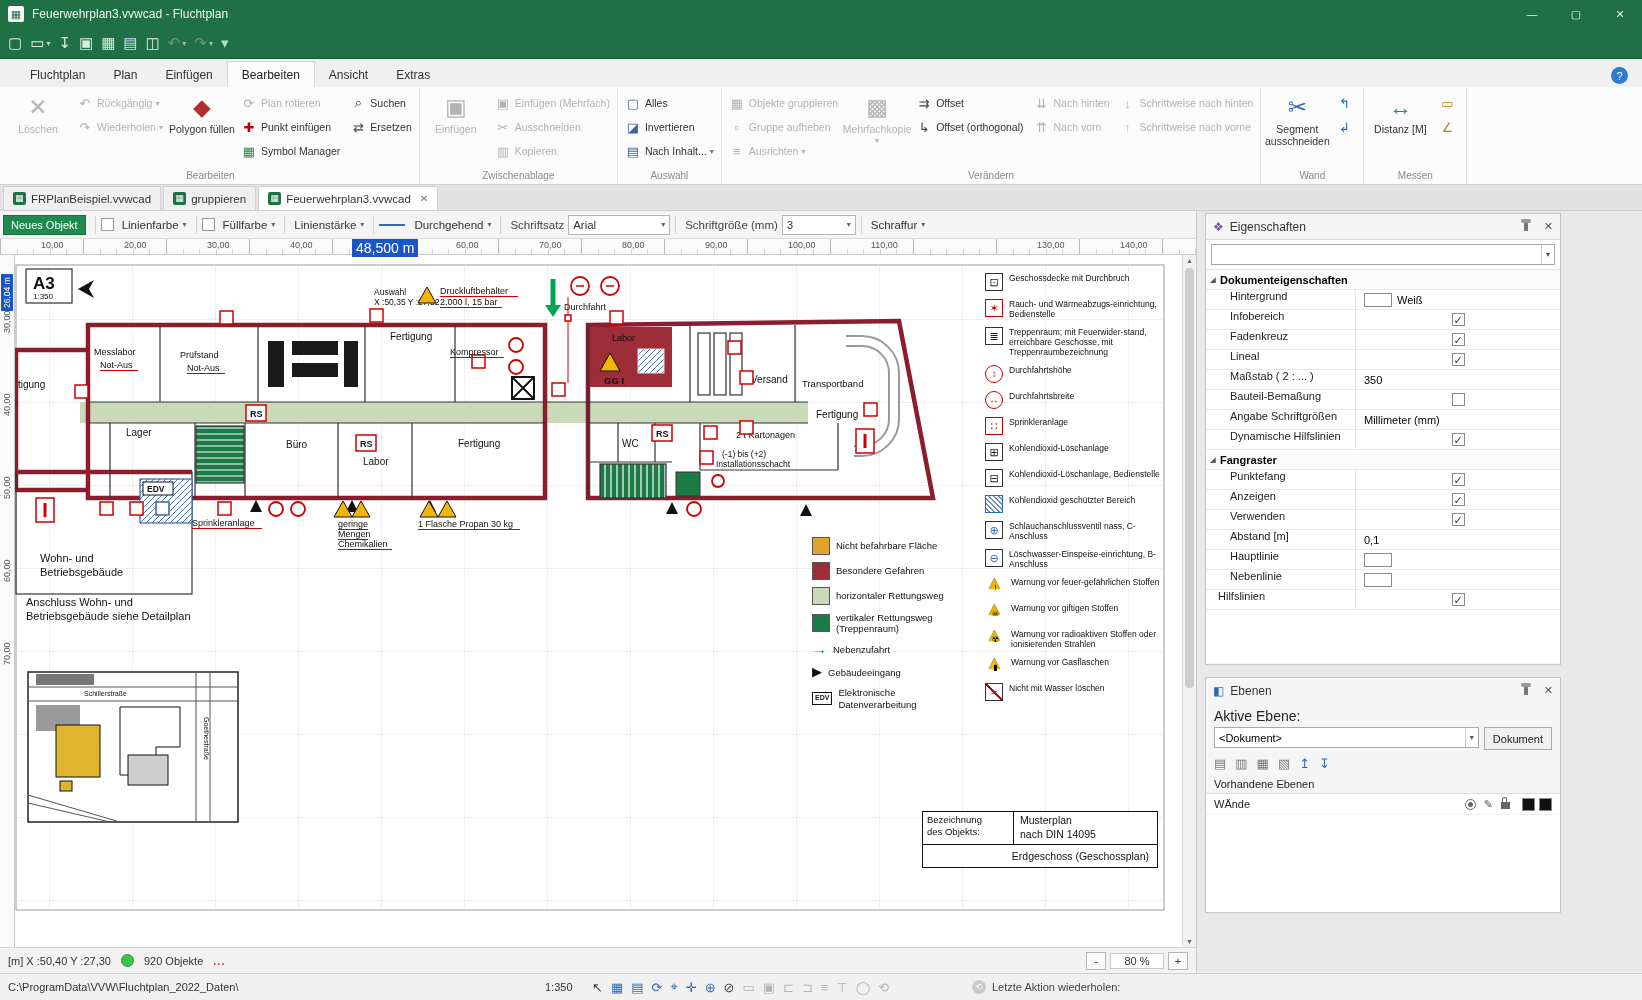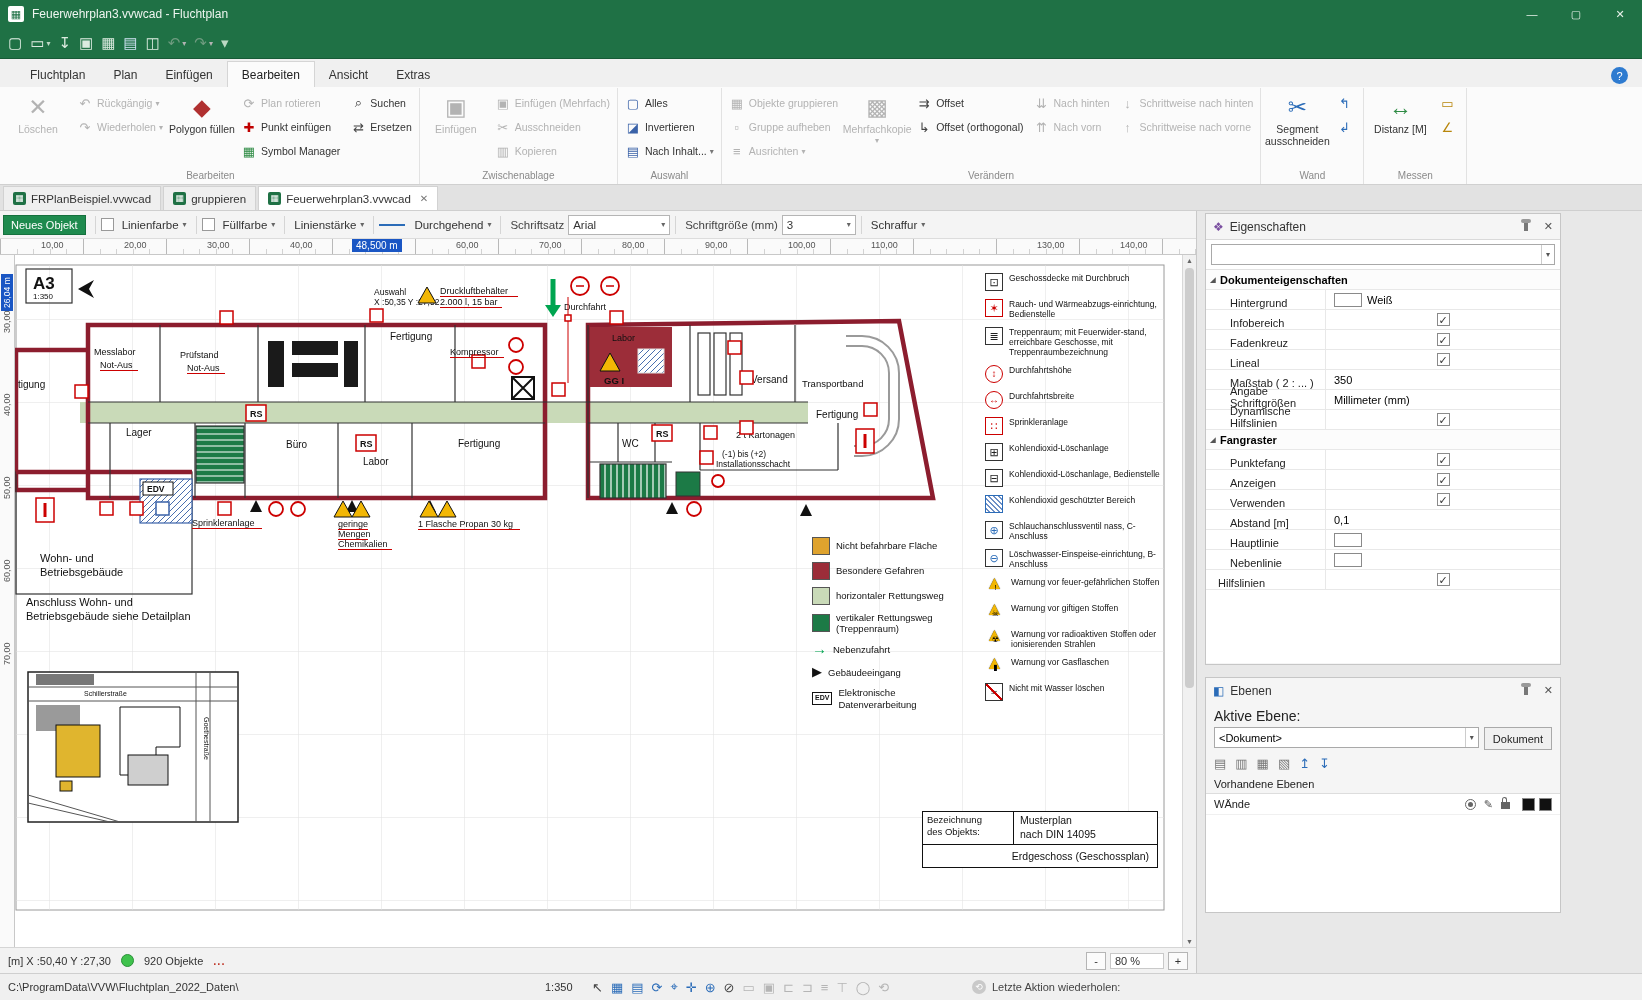--- a/index.html
+++ b/index.html
@@ -58,21 +58,21 @@
   .line-sample{width:26px;border-top:2px solid #2b6cb8;margin-right:5px}
   .fmt-lab{margin:0 4px;color:#444}
   .combo-s{display:flex;align-items:center;border:1px solid #b5b5b5;background:#fff;height:18px;padding:0 4px;min-width:64px}
   .combo-s .car{margin-left:auto;font-size:8px;color:#666;padding-left:6px}
 
   
   .ruler-h{height:15px;position:relative;background:#fafafa;border-bottom:1px solid #c8c8c8;flex:none;
     background-image:repeating-linear-gradient(90deg,#b9b9b9 0 1px,transparent 1px 83px),repeating-linear-gradient(90deg,#d2d2d2 0 1px,transparent 1px 16.6px);
     background-size:100% 100%,100% 35%;background-position:0 0,0 100%;background-repeat:no-repeat}
   .rnum{position:absolute;top:1px;font-size:9px;color:#555}
-  .h-cursor{position:absolute;top:0;left:352px;background:#1a56c4;color:#fff;font-size:10px;padding:1px 4px;z-index:3}
+  .h-cursor{position:absolute;top:0;left:352px;background:#1a56c4;color:#fff;font-size:14px;padding:1px 4px;z-index:3}
 
   .canvas-wrap{flex:1;position:relative;overflow:hidden;background:#fff}
   .vruler{position:absolute;left:0;top:0;width:14px;height:100%;background:#fafafa;border-right:1px solid #c8c8c8;z-index:5}
   .vnum{position:absolute;left:2px;transform:rotate(-90deg);transform-origin:0 0;font-size:9px;color:#555;white-space:nowrap}
   .vcur{position:absolute;top:56px;left:1px;transform:rotate(-90deg);transform-origin:0 0;background:#1a56c4;color:#fff;font-size:8.5px;padding:1px 3px;white-space:nowrap}
   .plan-svg{position:absolute;left:0;top:0}
   .overlay{position:absolute;z-index:2}
 
   .vscroll{position:absolute;right:0;top:0;width:13px;height:100%;background:#f1f1f1;border-left:1px solid #d8d8d8;z-index:6;display:flex;flex-direction:column;align-items:center;font-size:7px;color:#666}
   .vthumb{width:9px;background:#cdcdcd;border-radius:4px;flex:none}
@@ -101,39 +101,39 @@
   .tb-c1{width:82px;border-right:1px solid #111;padding:2px 4px;line-height:1.25}
   .tb-c2{flex:1;padding:2px 6px;line-height:1.3;font-size:10.5px}
   .tb-r2{height:22px;display:flex;align-items:center;justify-content:flex-end;padding-right:8px;font-size:10.5px}
 
   
   .canvas-footer{height:25px;background:#f2f2f2;border-top:1px solid #d5d5d5;display:flex;align-items:center;font-size:11px;color:#333;padding:0 8px;gap:10px;flex:none}
   .dotgreen{width:11px;height:11px;border-radius:50%;background:#3fc24c;border:1px solid #2a9038}
   .reddots{color:#c0392b;font-weight:bold;letter-spacing:1px}
   .zoom{margin-left:auto;display:flex;align-items:center;gap:4px}
   .zbtn{width:18px;height:16px;border:1px solid #b5b5b5;background:#fbfbfb;display:flex;align-items:center;justify-content:center;font-size:11px}
-  .zval{min-width:44px;text-align:left;border:1px solid #c9c9c9;background:#fff;padding:1px 4px}
+  .zval{min-width:44px;text-align:center;border:1px solid #c9c9c9;background:#fff;padding:1px 4px}
 
   
   .side-col{flex:1;background:#e8e8e8;padding:2px 0 0 8px}
   .panel{width:356px;background:#f5f5f5;border:1px solid #c6c6c6;box-sizing:border-box}
   .panel.props{height:452px;margin-bottom:12px}
   .panel.layers{height:236px;display:flex;flex-direction:column}
   .panel-h{height:25px;display:flex;align-items:center;padding:0 7px;font-size:12px;color:#333;gap:6px}
   .panel-h .hico{font-size:12px;color:#7a4fa0}
   .panel-h .sp{flex:1}
   .mini-pin{width:4px;height:8px;background:#777;position:relative;margin-right:10px}
   .mini-pin::after{content:'';position:absolute;top:-4px;left:-3px;width:10px;height:4px;background:#999;border-radius:2px}
   .panel-h .x{color:#555;font-size:11px}
   .props-body{background:#fff;border-top:1px solid #d9d9d9;height:calc(100% - 26px);box-sizing:border-box;overflow:hidden}
   .pcombo{margin:4px 5px;height:19px;border:1px solid #a9a9a9;background:#fff;display:flex;align-items:center}
   .pcombo .car{margin-left:auto;font-size:8px;color:#555;border-left:1px solid #ccc;padding:0 4px;align-self:stretch;display:flex;align-items:center}
   .pgrid{font-size:11px;border-top:1px solid #e2e2e2}
   .prow{display:flex;height:19px;border-bottom:1px solid #e8e8e8;align-items:stretch}
-  .prow .lab{width:120px;padding-left:24px;display:flex;align-items:flex-end;border-right:1px solid #e8e8e8;color:#222;box-sizing:border-box}
+  .prow .lab{width:150px;padding-left:24px;display:flex;align-items:flex-start;border-right:1px solid #e8e8e8;color:#222;box-sizing:border-box}
   .prow .lab.root{padding-left:12px}
   .prow .val{flex:1;display:flex;align-items:center;padding-left:8px;gap:5px}
   .prow .val.center{justify-content:center;padding-left:0}
   .prow.section{background:#fcfcfc;font-weight:bold}
   .prow.section .tri{width:14px;text-align:center;font-size:7px;color:#555;align-self:center}
   .prow.section .slab{display:flex;align-items:center}
   .cb{width:13px;height:13px;border:1px solid #8a8a8a;background:#fff;font-size:11px;line-height:12px;text-align:center;color:#333;box-sizing:border-box}
   .swatch{width:26px;height:12px;border:1px solid #8a8a8a;background:#fff}
 
   .l-activelab{font-size:14px;padding:5px 8px 3px;color:#222}
@@ -922,20 +922,28 @@
               <div class="prow">
                 <div class="lab">
                   <span>Maßstab ( 2 : ... )</span>
                 </div>
                 <div class="val">
                   <span>350</span>
                 </div>
               </div>
               <div class="prow">
                 <div class="lab">
+                  <span>Bauteil-Bemaßung</span>
+                </div>
+                <div class="val center">
+                  <span class="cb"></span>
+                </div>
+              </div>
+              <div class="prow">
+                <div class="lab">
                   <span>Angabe Schriftgrößen</span>
                 </div>
                 <div class="val">
                   <span>Millimeter (mm)</span>
                 </div>
               </div>
               <div class="prow">
                 <div class="lab">
                   <span>Dynamische Hilfslinien</span>
                 </div>

